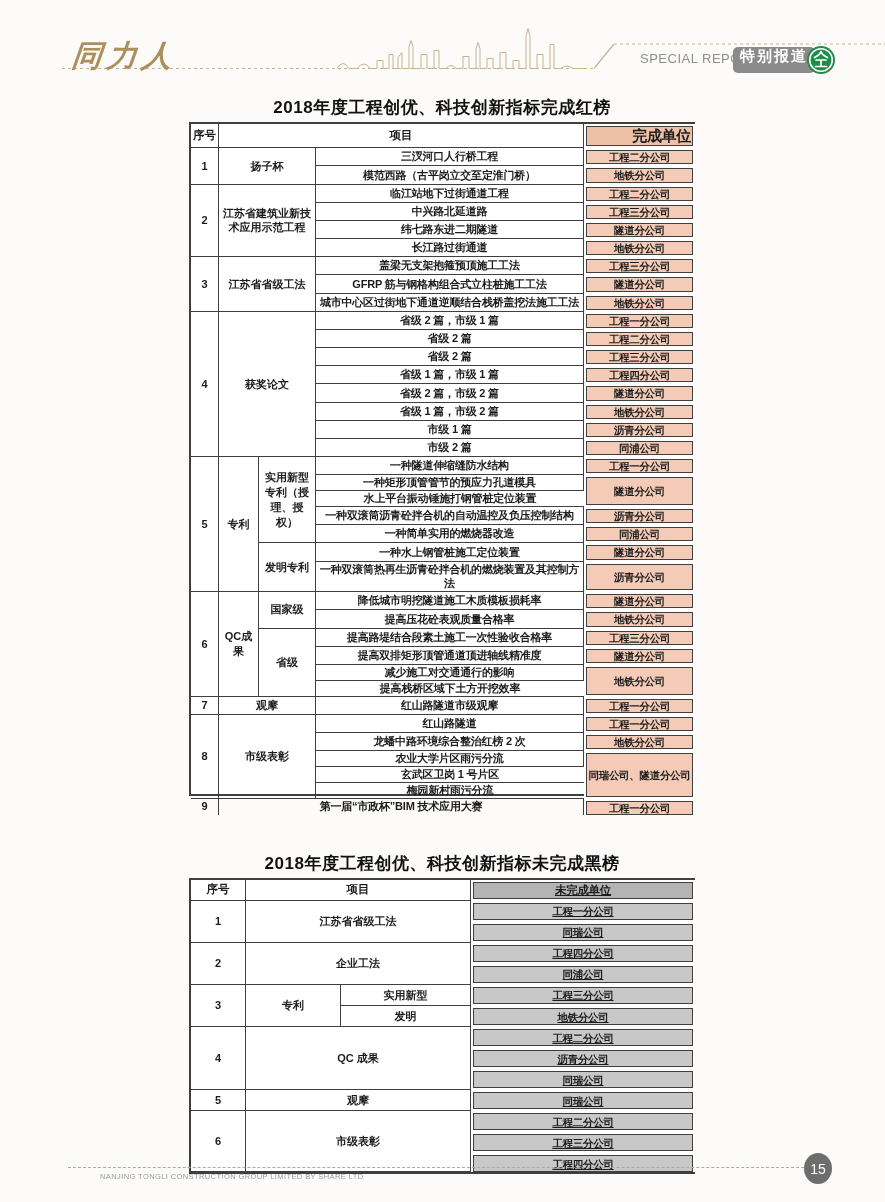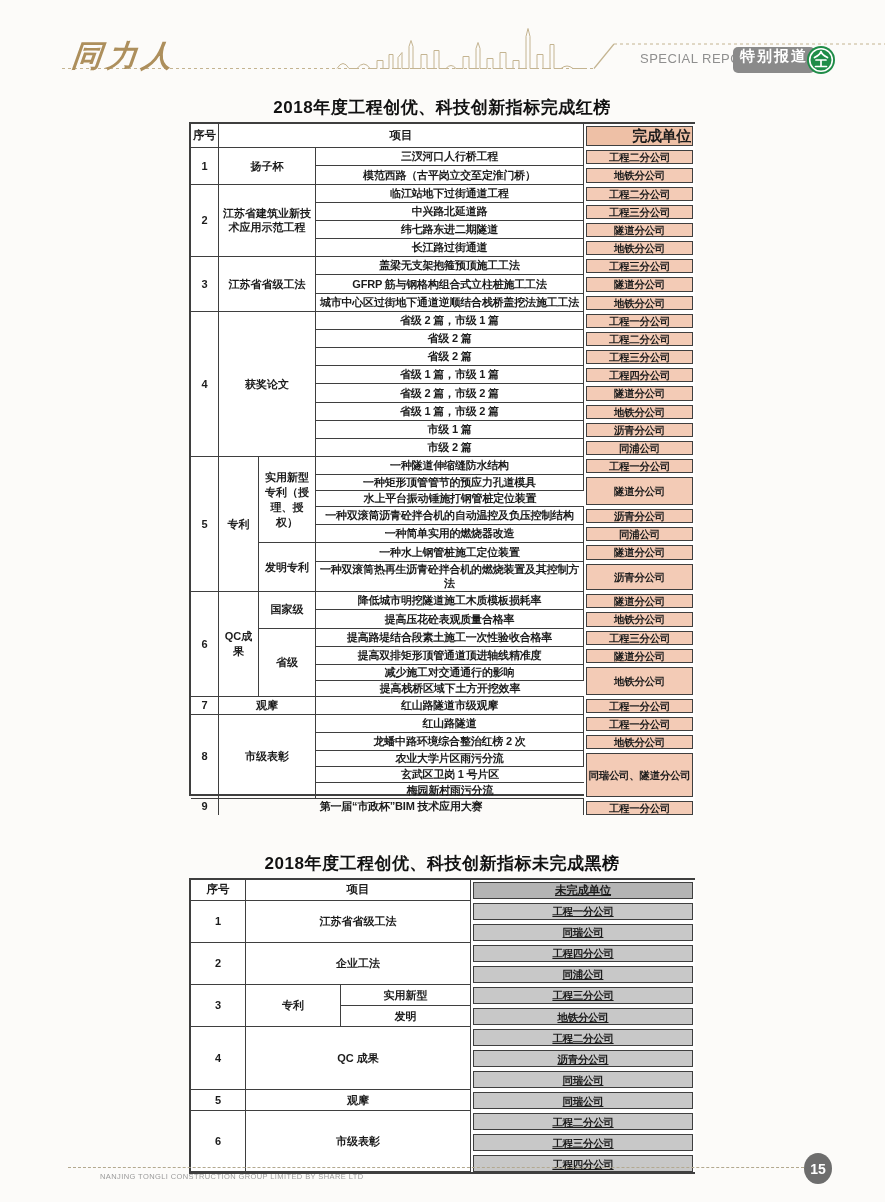--- a/index.html
+++ b/index.html
@@ -28,21 +28,21 @@
   td.unit{border:2px solid #fff;box-shadow:inset 0 0 0 1px #3f3f3f;font-size:10.5px;letter-spacing:-.3px;}
   #red-section td.unit{background:#f3cbb6;}
   #red-section tr.hdr td.unit{background:#eec0a6;font-size:15px;text-align:right;}
   #black-section td.unit{background:#c8c8c8;text-decoration:underline;}
   #black-section tr.hdr td.unit{background:#b4b4b4;font-size:11.5px;}
   td.item{letter-spacing:-.2px;}
   
   .foot-rule{position:absolute;left:68px;top:1167px;width:736px;border-top:1px dashed #b3a98f;}
   .company{position:absolute;left:68px;top:1172px;font-size:7.5px;color:#9a9a9a;letter-spacing:.4px;padding-left:32px;}
   .page-badge{position:absolute;left:804px;top:1153px;width:28px;height:31px;background:#6d6d6d;border-radius:50%;display:flex;align-items:center;justify-content:center;}
-  .page-badge span{color:#fff;font-weight:bold;font-size:14px;}
+  .page-badge span{color:#fff;font-weight:normal;font-size:14px;}
 </style>
 </head>
 <body>
 
 <svg class="header-art" viewBox="0 0 885 100" fill="none">
   <path d="M62 68.5 H594" stroke="#c4b491" stroke-width="1" stroke-dasharray="3 3"></path>
   <path d="M594 68.5 L614 44" stroke="#c4b491" stroke-width="1.2"></path>
   <path d="M614 44 H885" stroke="#c4b491" stroke-width="1" stroke-dasharray="3 3"></path>
   <path transform="translate(337,23.5)" stroke="#c4b491" stroke-width="1" d="M0 45 Q6 35 12 45 L20 45 Q27 36 33 45 L40 45 L40 37 L46 37 L46 45 L52 45 L52 31 L56 31 L56 45 L61 45 L61 34 L65 29 L65 45 L72 45 L72 23 L74 17 L76 23 L76 45 L84 45 L84 31 L90 31 L90 45 L97 45 L97 27 L102 27 L102 45 L109 45 Q114 39 119 45 L126 45 L126 33 L132 33 L132 45 L139 45 L139 25 L141 19 L143 25 L143 45 L150 45 L150 35 L156 35 L156 45 L163 45 L163 29 L169 29 L169 45 L176 45 L176 37 L182 37 L182 45 L189 45 L189 13 L191 5 L193 13 L193 45 L200 45 L200 31 L206 31 L206 45 L213 45 L213 21 L217 21 L217 45 L224 45 Q230 40 236 45 L244 45 L250 45"></path>
 </svg>

